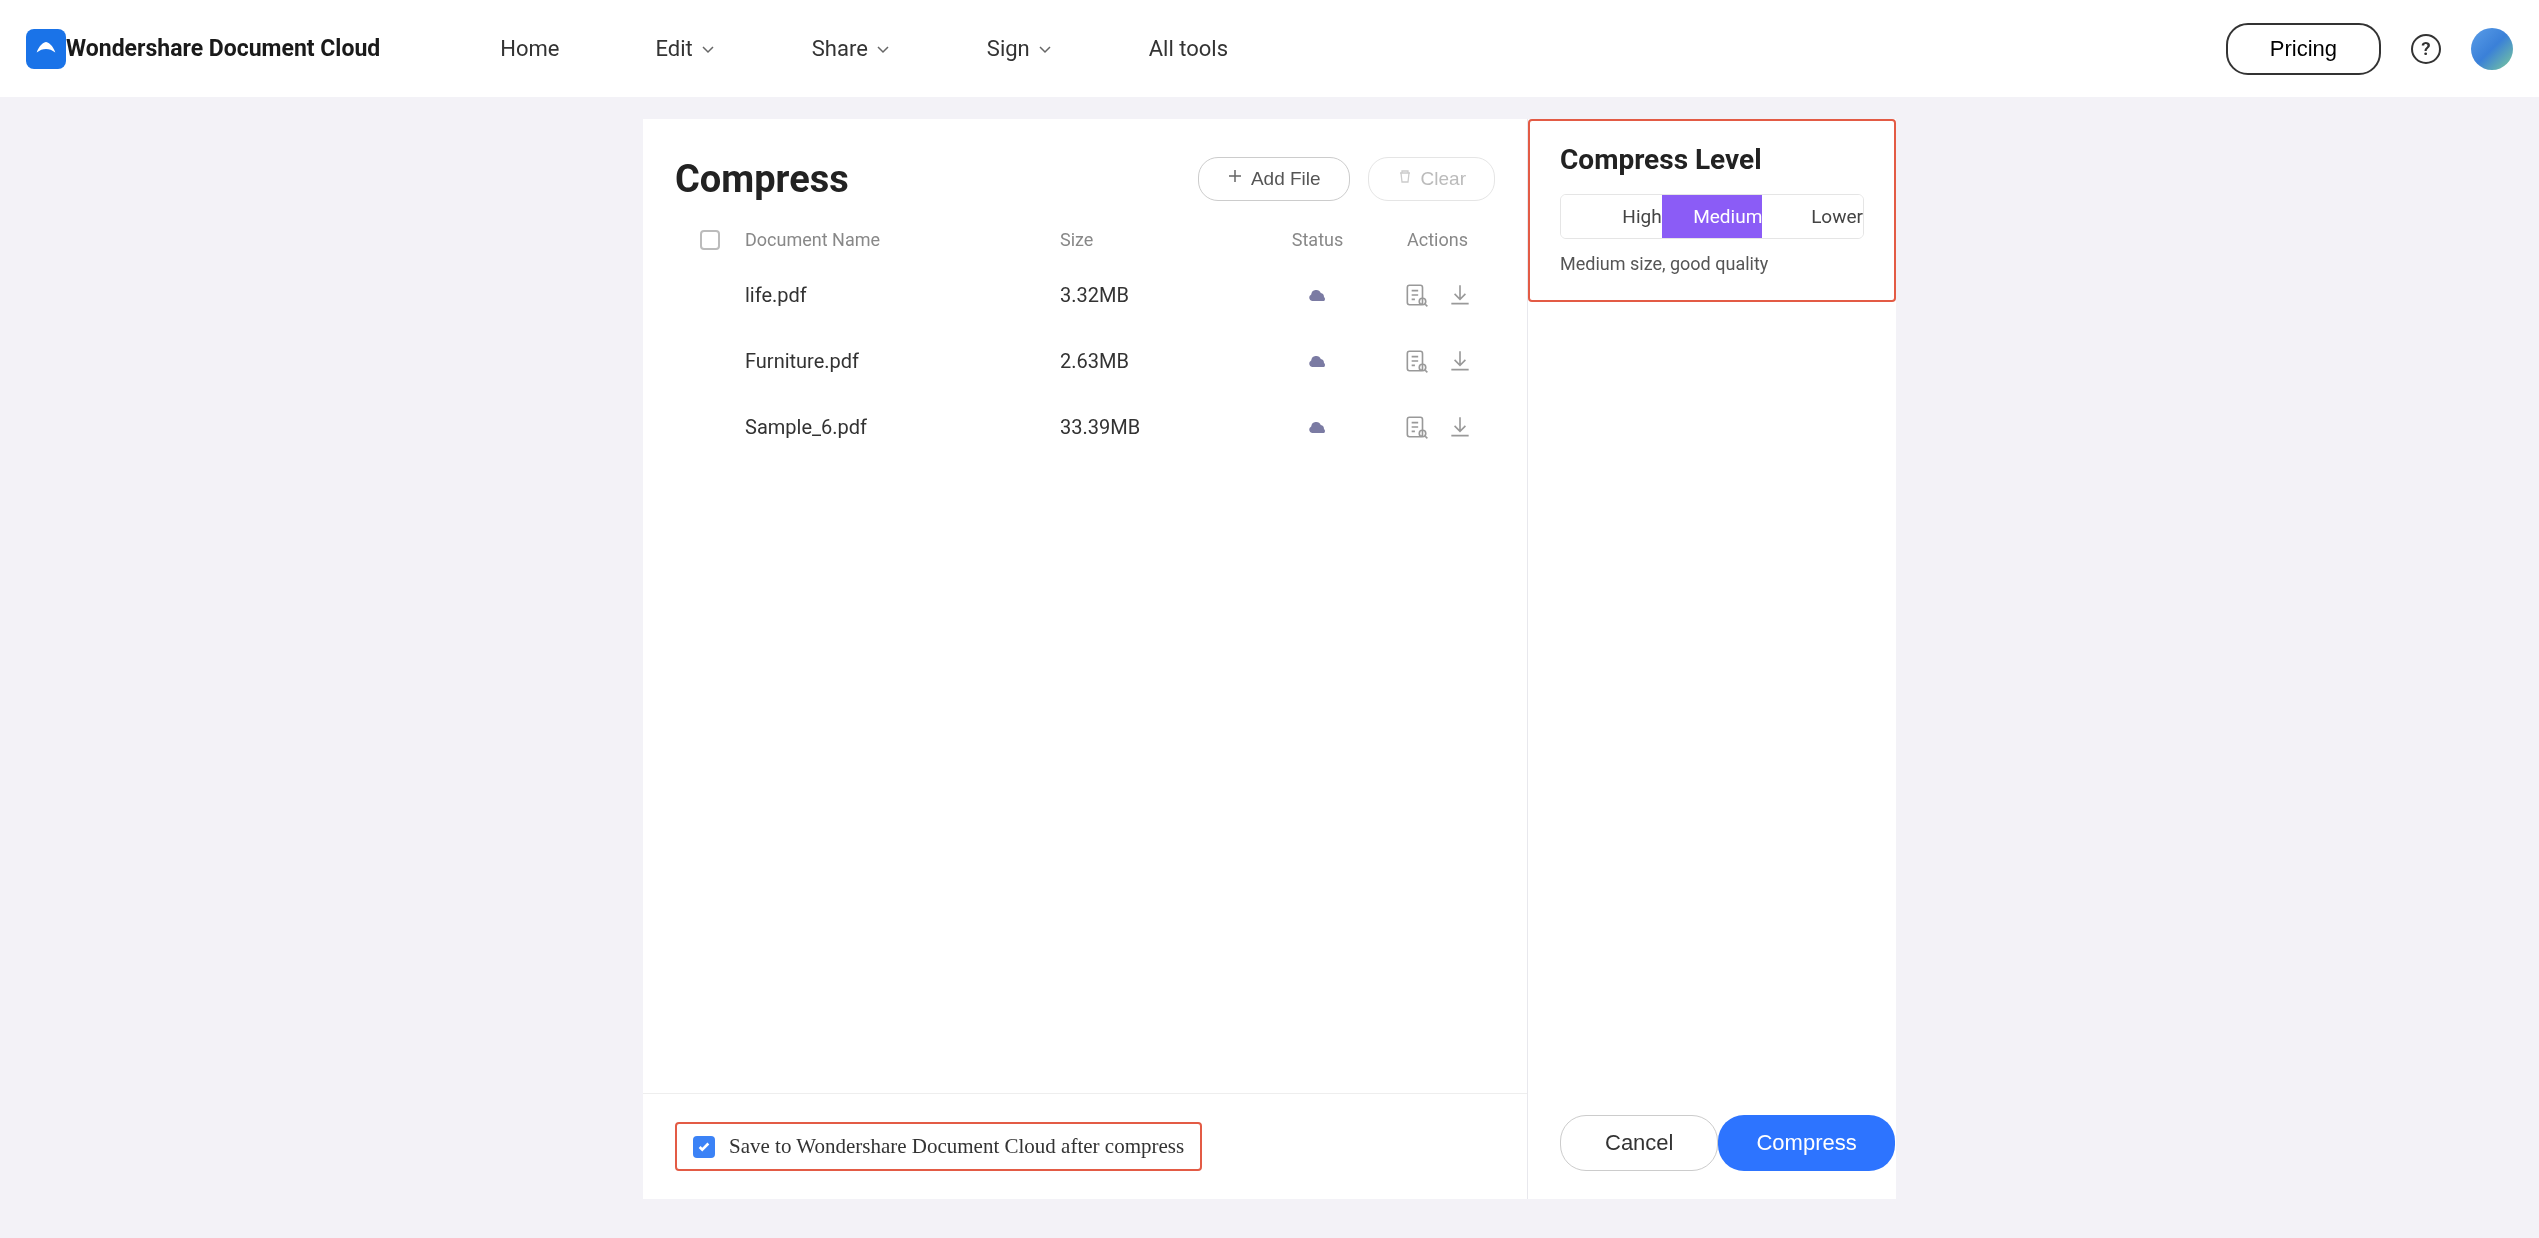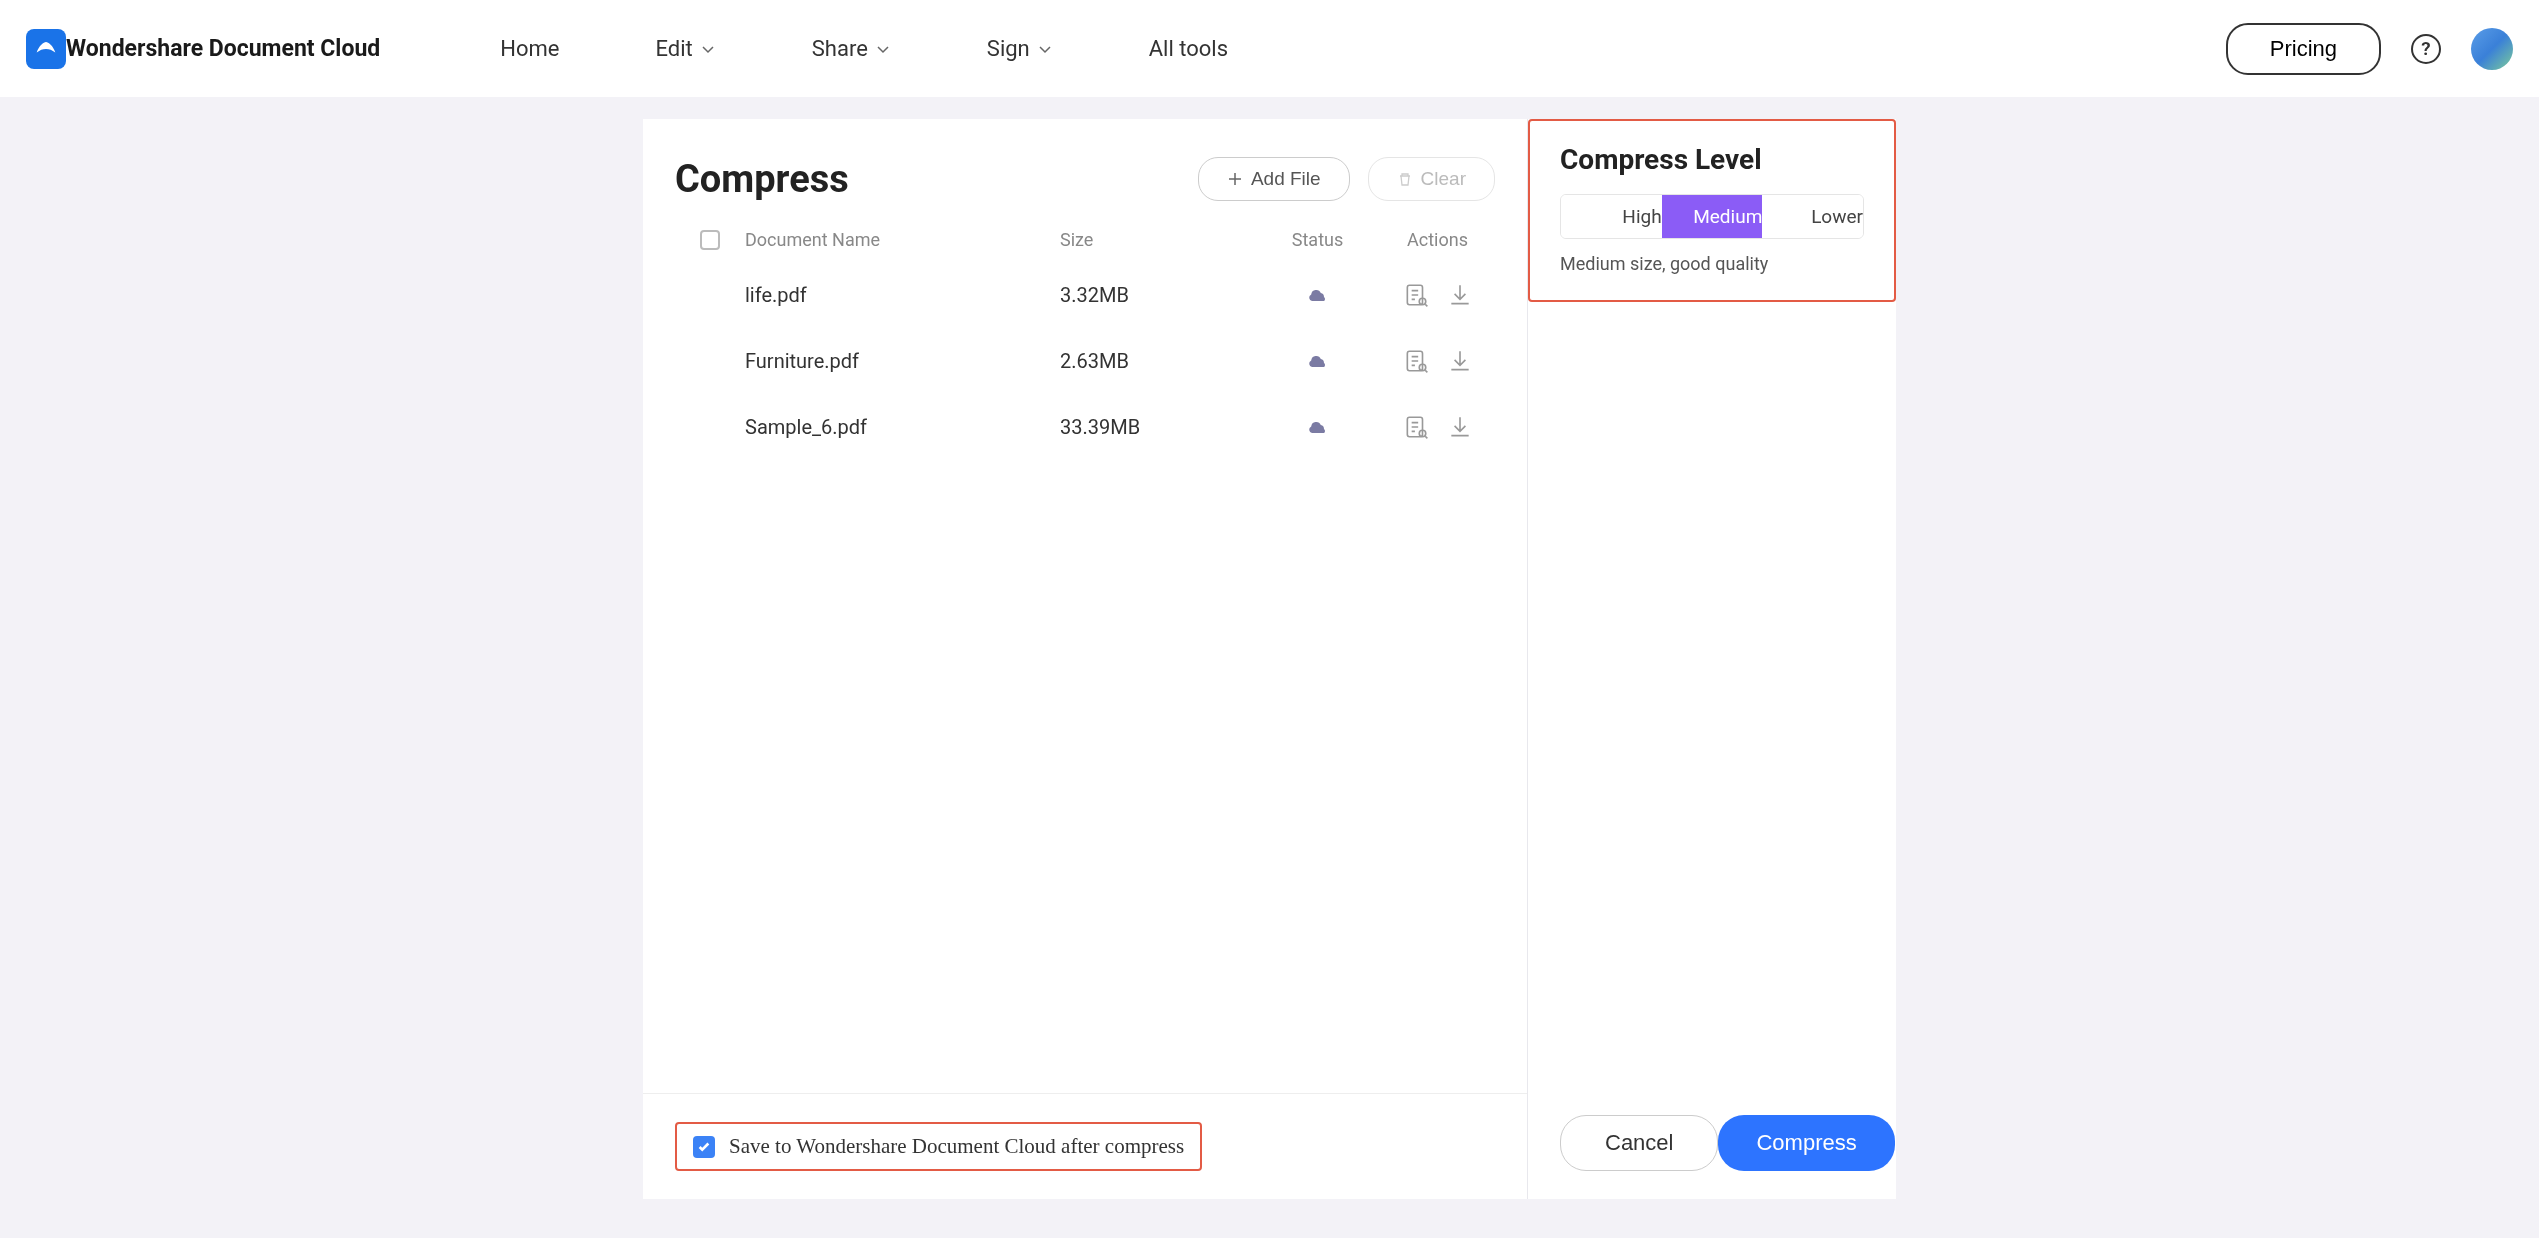--- a/index.html
+++ b/index.html
@@ -114,21 +114,20 @@
   font-weight: 700;
   color: #222;
 }
 .head-actions {
   margin-left: auto;
   display: flex;
   gap: 18px;
 }
 .pill-btn {
   display: flex;
-  align-items: center;
   gap: 8px;
   border: 1px solid #ccc;
   border-radius: 20px;
   padding: 10px 28px;
   font-size: 19px;
   background: #fff;
   cursor: pointer;
   color: #555;
 }
 .pill-btn.disabled {

